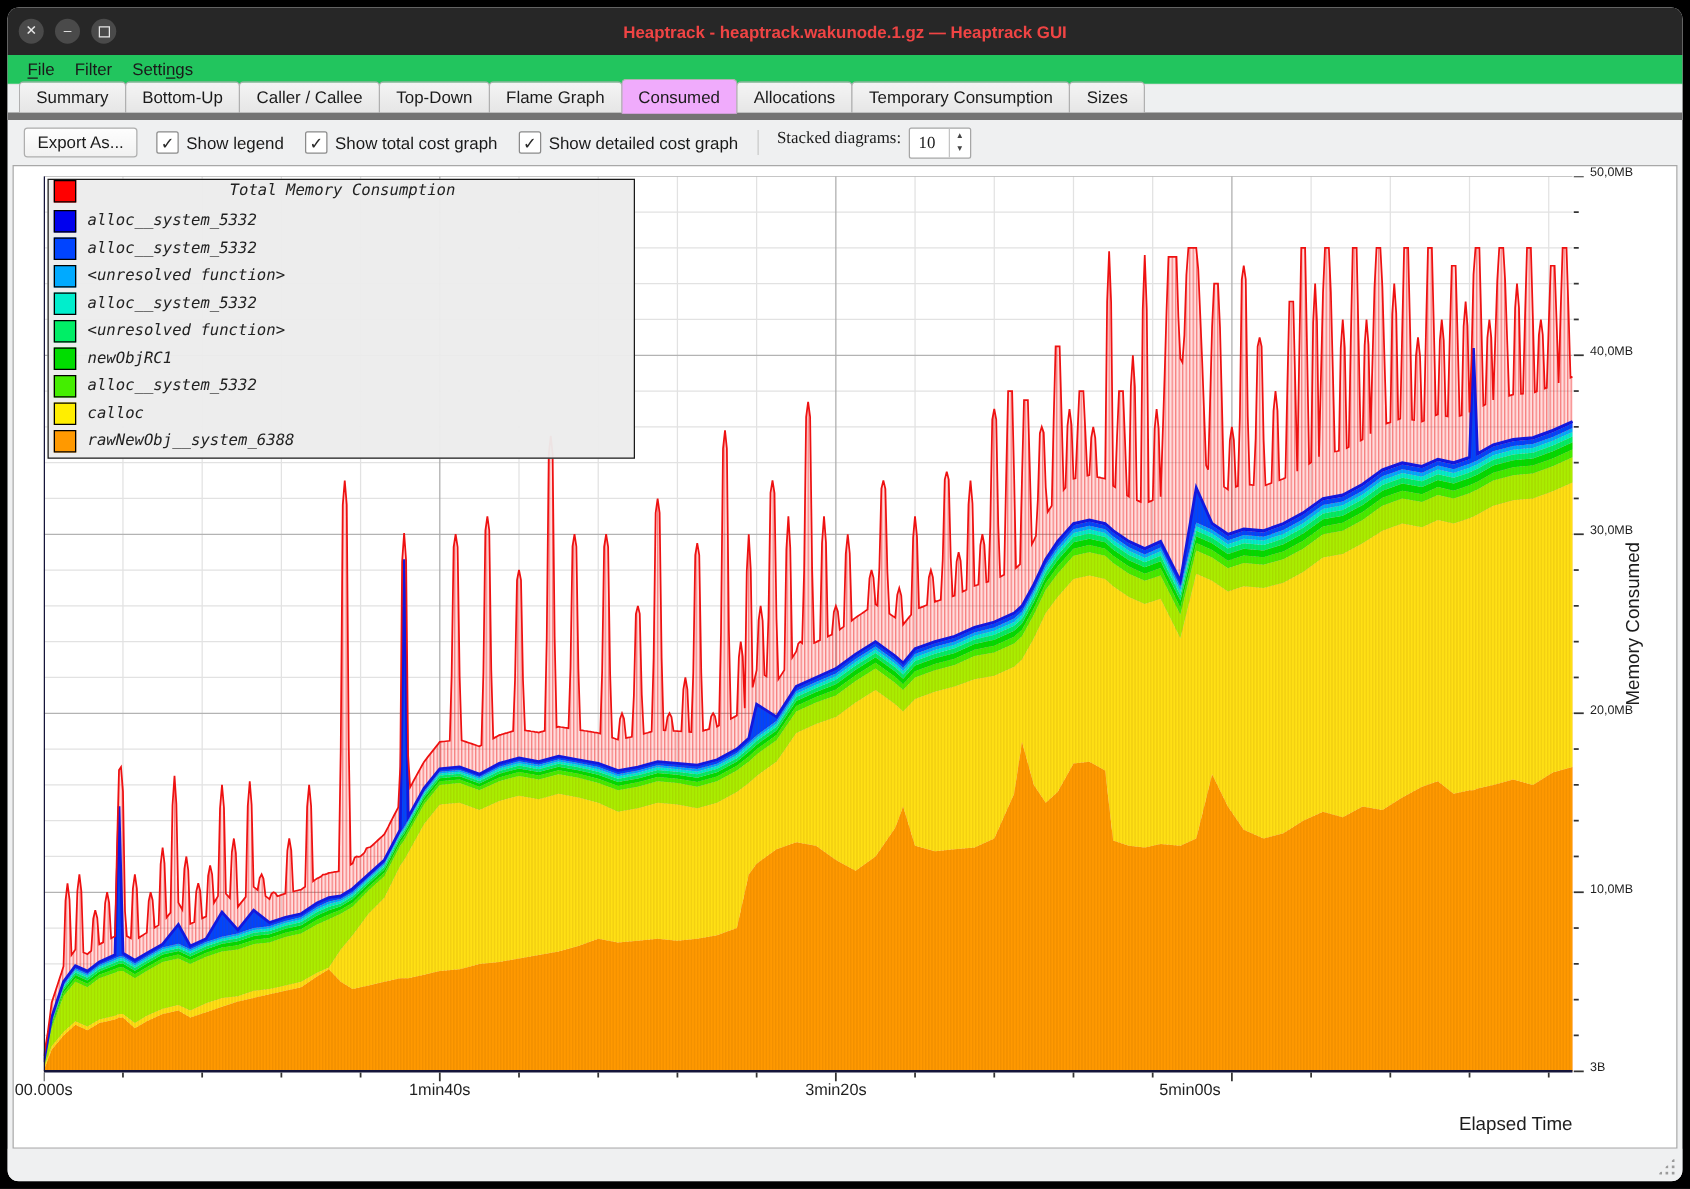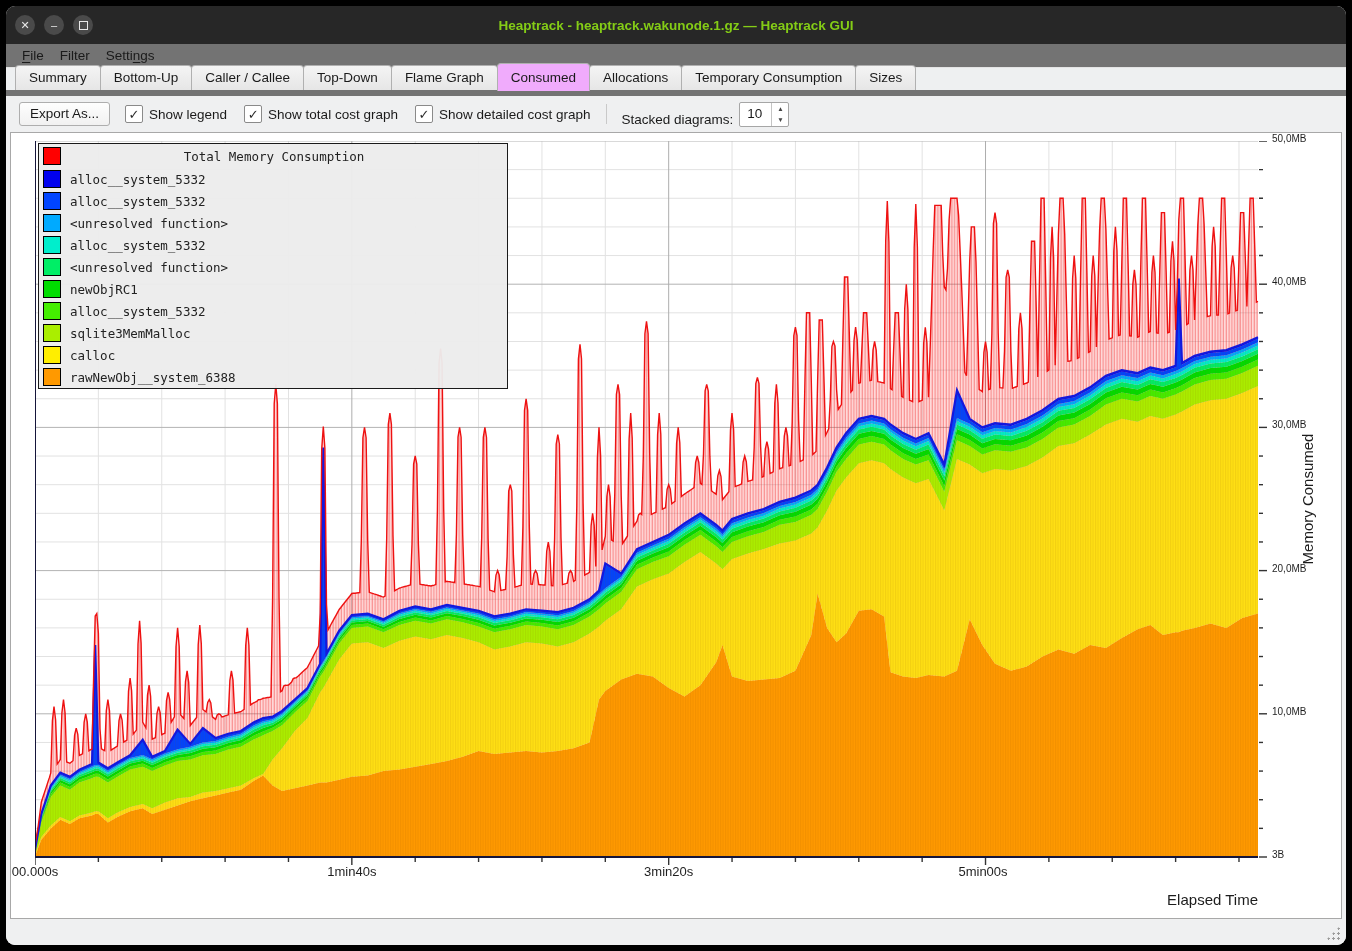--- a/index.html
+++ b/index.html
@@ -5,62 +5,62 @@
   html,body{margin:0;padding:0;background:#000;width:1352px;height:951px;overflow:hidden;
     font-family:"Liberation Sans","DejaVu Sans",sans-serif;}
   #window{position:absolute;left:6px;top:6px;width:1340px;height:939px;border-radius:9px;
     overflow:hidden;background:#eff0f1;}
   
   #titlebar{height:38px;background:#272727;display:flex;align-items:center;position:relative;}
   .winbtns{display:flex;gap:9px;margin-left:9px;}
   .winbtn{width:20px;height:20px;border-radius:50%;background:#4a4a4a;color:#e8e8e8;
     display:flex;align-items:center;justify-content:center;font-size:11px;line-height:1;cursor:default;}
   .winbtn .sq{width:7px;height:7px;border:1.4px solid #e8e8e8;display:block;}
-  #wintitle{position:absolute;left:0;right:0;text-align:center;color:#84cc16;font-weight:bold;
+  #wintitle{position:absolute;left:0;right:0;text-align:center;color:#ef4444;font-weight:bold;
     font-size:13.5px;pointer-events:none;}
   
-  #menubar{height:24px;background:#737373;border-bottom:1px solid #e4e4e4;display:flex;
+  #menubar{height:24px;background:#22c55e;border-bottom:1px solid #e4e4e4;display:flex;
     align-items:center;padding-left:8px;box-sizing:border-box;}
   .menuitem{padding:2px 8px;font-size:13.5px;color:#1a1a1a;}
   .menuitem u{text-decoration:underline;text-underline-offset:2px;}
   
   #tabbar{height:28px;background:#eef0f1;border-bottom:6px solid #737373;display:flex;
     align-items:flex-end;padding-left:9px;box-sizing:border-box;}
   .tab{height:24px;line-height:24px;padding:0 13px;border:1px solid #b0b0b0;border-bottom:none;
     border-radius:4px 4px 0 0;background:linear-gradient(#f4f4f4,#e6e6e6);margin-right:-1px;
     font-size:13.5px;color:#1a1a1a;position:relative;z-index:1;}
   .tab.active{background:#f0abfc;height:27px;line-height:27px;margin-bottom:-1px;z-index:3;}
   
   #toolbar{height:36px;display:flex;align-items:center;padding-left:13px;gap:15px;box-sizing:border-box;}
   #export-btn{font-size:13.5px;color:#1a1a1a;padding:3px 10px 4px;border:1px solid #aeaeae;
     border-radius:3px;background:linear-gradient(#fefefe,#f1f1f1);}
   .checkbox{display:flex;align-items:center;gap:6px;font-size:13.5px;color:#1a1a1a;}
   .cbbox{width:16px;height:16px;border:1px solid #8a8a8a;border-radius:2px;background:#fff;
     display:flex;align-items:center;justify-content:center;font-size:13px;color:#2b2b2b;line-height:1;}
   .tbsep{width:1px;height:20px;background:#c9c9c9;}
-  #spinrow{display:flex;align-items:flex-end;gap:6px;font-size:13.5px;color:#1a1a1a;}
+  #spinrow{display:flex;align-items:flex-start;gap:6px;font-size:13.5px;color:#1a1a1a;font-family:Liberation Serif, serif;}
   #spinbox{display:flex;width:48px;height:23px;border:1px solid #a6a6a6;border-radius:2px;background:#fff;}
   #spinval{flex:1;padding:3px 0 0 7px;font-size:13.5px;}
   #spinbtns{width:16px;border-left:1px solid #c4c4c4;display:flex;flex-direction:column;}
   #spinbtns span{flex:1;display:flex;align-items:center;justify-content:center;font-size:6.5px;color:#444;}
   
   #chartwidget{position:absolute;left:4px;top:126px;width:1330px;height:785px;background:#fff;
     border:1px solid #a8a8a8;}
   #plot-svg{position:absolute;left:24px;top:8px;}
   .xlab{position:absolute;top:731px;transform:translateX(-50%);font-size:13px;color:#1f1f1f;white-space:nowrap;}
   .ylab{position:absolute;left:1261px;font-size:10px;color:#1f1f1f;white-space:nowrap;}
   #xtitle{position:absolute;left:24px;width:1223px;top:758px;text-align:right;
     font-size:15px;color:#1c1c1c;}
   #ytitle{position:absolute;left:1296px;top:366px;transform:translate(-50%,-50%) rotate(-90deg);
     font-size:15px;color:#1c1c1c;white-space:nowrap;}
   
   #legend{position:absolute;left:27px;top:10px;width:468px;background:rgba(236,236,236,0.96);
     border:1px solid #1a1a1a;font-family:"DejaVu Sans Mono","Liberation Mono",monospace;
     font-size:12.5px;color:#222;}
-  .lrow{display:flex;align-items:center;height:22px;}
+  .lrow{display:flex;align-items:flex-start;height:22px;font-style:italic;}
   .lrow.title-row{height:24px;}
   .lswatch{width:16px;height:16px;border:1px solid #000;margin-left:4px;flex:0 0 16px;}
   .lname{margin-left:9px;white-space:nowrap;}
   .ltitle{flex:1;text-align:center;margin-right:20px;white-space:nowrap;}
   
   #bottomstrip{position:absolute;left:0;right:0;bottom:0;height:26px;background:#eff0f1;}
   #grip{position:absolute;right:6px;bottom:5px;width:14px;height:14px;
     background-image:radial-gradient(circle,#9a9a9a 1px,transparent 1.3px);
     background-size:5px 5px;clip-path:polygon(100% 0,100% 100%,0 100%);}
 </style>
@@ -247,21 +247,21 @@
         <line x1="1224" y1="114.55999999999995" x2="1228" y2="114.55999999999995" stroke="#333" stroke-width="1.4"></line>
         <line x1="1224" y1="85.91999999999996" x2="1228" y2="85.91999999999996" stroke="#333" stroke-width="1.4"></line>
         <line x1="1224" y1="57.27999999999997" x2="1228" y2="57.27999999999997" stroke="#333" stroke-width="1.4"></line>
         <line x1="1224" y1="28.639999999999986" x2="1228" y2="28.639999999999986" stroke="#333" stroke-width="1.4"></line>
         <line x1="1224" y1="0" x2="1232" y2="0" stroke="#333" stroke-width="1.4"></line>
       </svg>
     <div id="xlabels">
         <div class="xlab" style="left: 24px;">00.000s</div>
         <div class="xlab" style="left: 340.839px;">1min40s</div>
         <div class="xlab" style="left: 657.679px;">3min20s</div>
-        <div class="xlab" style="left: 972px;">5min00s</div>
+        <div class="xlab" style="left: 941px;">5min00s</div>
       </div>
     <div id="ylabels">
         <div class="ylab" style="top: 716px;">3B</div>
         <div class="ylab" style="top: 572.8px;">10,0MB</div>
         <div class="ylab" style="top: 429.6px;">20,0MB</div>
         <div class="ylab" style="top: 286.4px;">30,0MB</div>
         <div class="ylab" style="top: 143.2px;">40,0MB</div>
         <div class="ylab" style="top: 0px;">50,0MB</div>
       </div>
     <div id="xtitle">Elapsed Time</div>
@@ -293,24 +293,20 @@
         </div>
         <div class="lrow">
           <span class="lswatch" style="background: rgb(0, 221, 0);"></span>
           <span class="lname">newObjRC1</span>
         </div>
         <div class="lrow">
           <span class="lswatch" style="background: rgb(68, 238, 0);"></span>
           <span class="lname">alloc__system_5332</span>
         </div>
         <div class="lrow">
-          <span class="lswatch" style="background: rgb(170, 238, 0);"></span>
-          <span class="lname">sqlite3MemMalloc</span>
-        </div>
-        <div class="lrow">
           <span class="lswatch" style="background: rgb(255, 238, 0);"></span>
           <span class="lname">calloc</span>
         </div>
         <div class="lrow">
           <span class="lswatch" style="background: rgb(255, 153, 0);"></span>
           <span class="lname">rawNewObj__system_6388</span>
         </div>
       </div>
   </div>
 

